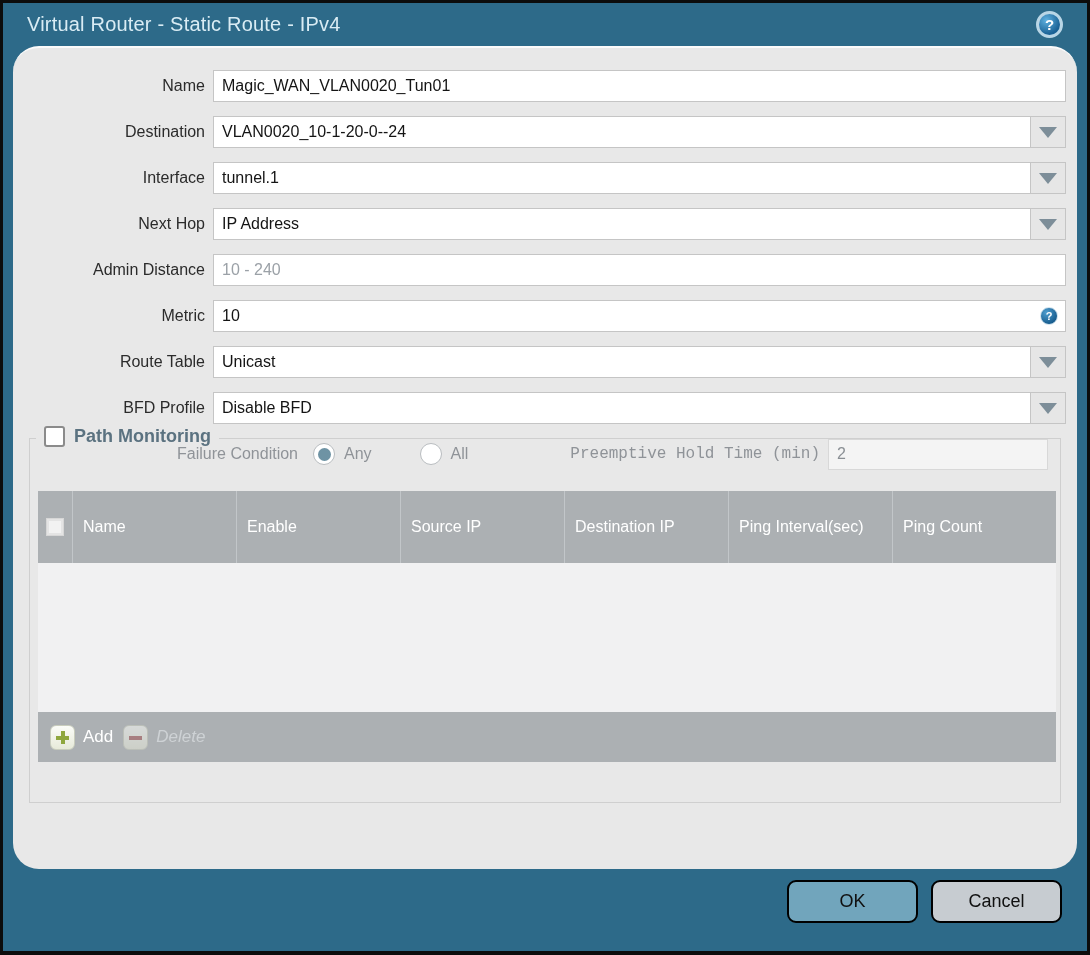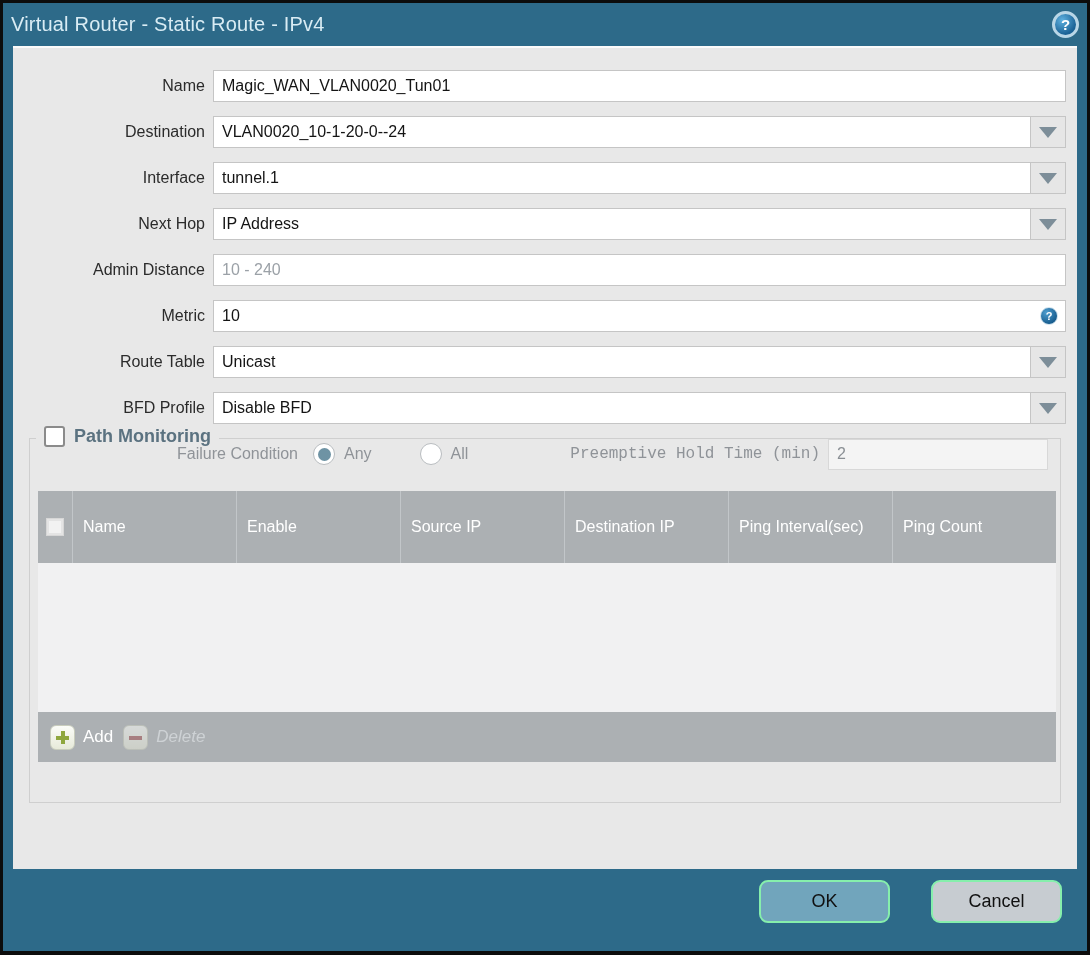--- a/index.html
+++ b/index.html
@@ -3,30 +3,30 @@
 <meta charset="utf-8">
 <style>
   * { margin:0; padding:0; box-sizing:border-box; }
   html,body { width:1090px; height:955px; overflow:hidden; }
   body { font-family:"Liberation Sans", sans-serif; background:#fff; }
 
   .dialog { position:absolute; left:0; top:0; width:1090px; height:955px;
             background:#2d6a89; border:3px solid #0c0c0c; border-bottom-width:4px; }
 
   
-  .titlebar { height:43px; display:flex; align-items:center; padding:0 8px; }
+  .titlebar { height:43px; display:flex; align-items:center; padding:0 24px; }
   .title { color:#d9ecf4; font-size:20px; letter-spacing:.2px; }
   .help-badge { margin-left:auto; width:27px; height:27px; border-radius:50%;
                 background:radial-gradient(circle at 35% 30%, #5fb1e0, #1b6295 70%);
                 border:3px solid #b9d6e6; color:#fff; font-size:15px; font-weight:bold;
                 display:flex; align-items:center; justify-content:center; cursor:pointer; }
 
   
   .content { position:absolute; left:10px; right:10px; top:43px; height:823px;
-             background:#e8e8e8; border-top:2px solid #fafafa; padding-top:22px; }
+             background:#e8e8e8; border-top:2px solid #fafafa; padding-top:22px;border-radius:26px; }
 
   .form-row { display:flex; align-items:center; margin:0 0 14px 0; }
   .form-label { width:192px; text-align:right; margin-right:8px; font-size:16px; color:#2b2b2b; }
   .field { width:853px; display:flex; height:32px; position:relative; }
   .field input[type=text] { flex:1; height:32px; border:1px solid #c5c5c5; background:#fff;
              font-family:"Liberation Sans", sans-serif; font-size:16px; color:#141414; padding:12px 8px; outline:none; }
   .field input::placeholder { color:#9ba1a7; }
   .dd-btn { width:36px; height:32px; margin-left:-1px; background:#e6e6e6; border:1px solid #c5c5c5;
             display:flex; align-items:center; justify-content:center; cursor:pointer; flex:0 0 36px; }
   .dd-arrow { width:0; height:0; border-left:9px solid transparent; border-right:9px solid transparent;
@@ -75,22 +75,22 @@
   .icon-minus { opacity:.55; }
   .icon-minus::before { content:""; position:absolute; left:5px; top:10px; width:13px; height:4px; background:#a35757; }
   .tool-label { font-size:17px; color:#fff; }
   .tool-btn.disabled { cursor:default; }
   .tool-btn.disabled .tool-label { color:#ced2d5;font-style:italic; }
 
   
   .bottom-bar { position:absolute; left:0; right:0; bottom:0; height:85px;
                 display:flex; justify-content:flex-end; align-items:flex-start;
                 padding:14px 25px 0 0; gap:13px; }
-  .btn { width:131px; height:43px; border-radius:9px; border:2px solid #86efac;
-         font-family:"Liberation Sans", sans-serif; font-size:18px; color:#101010; cursor:pointer;margin-left:28px; }
+  .btn { width:131px; height:43px; border-radius:9px; border:2px solid #000000;
+         font-family:"Liberation Sans", sans-serif; font-size:18px; color:#101010; cursor:pointer; }
   .btn-ok { background:#71a5bc; }
   .btn-cancel { background:#c7ccd1; }
 </style>
 </head>
 <body>
 
 <div class="dialog">
 
   <div class="titlebar">
     <span class="title">Virtual Router - Static Route - IPv4</span>

